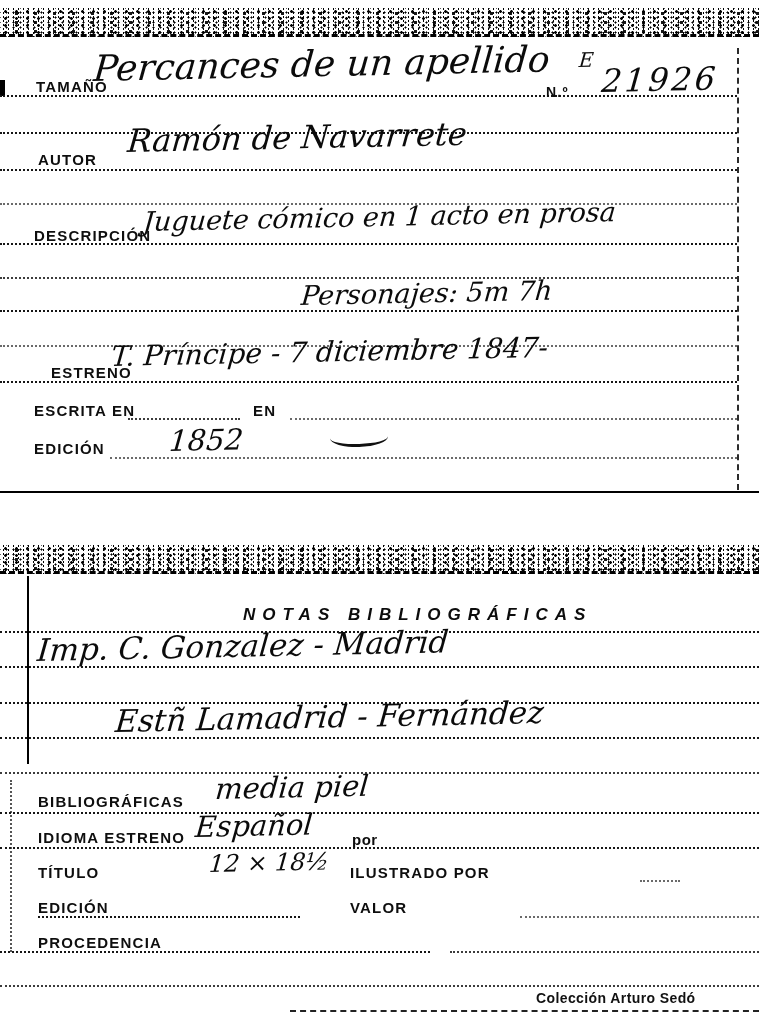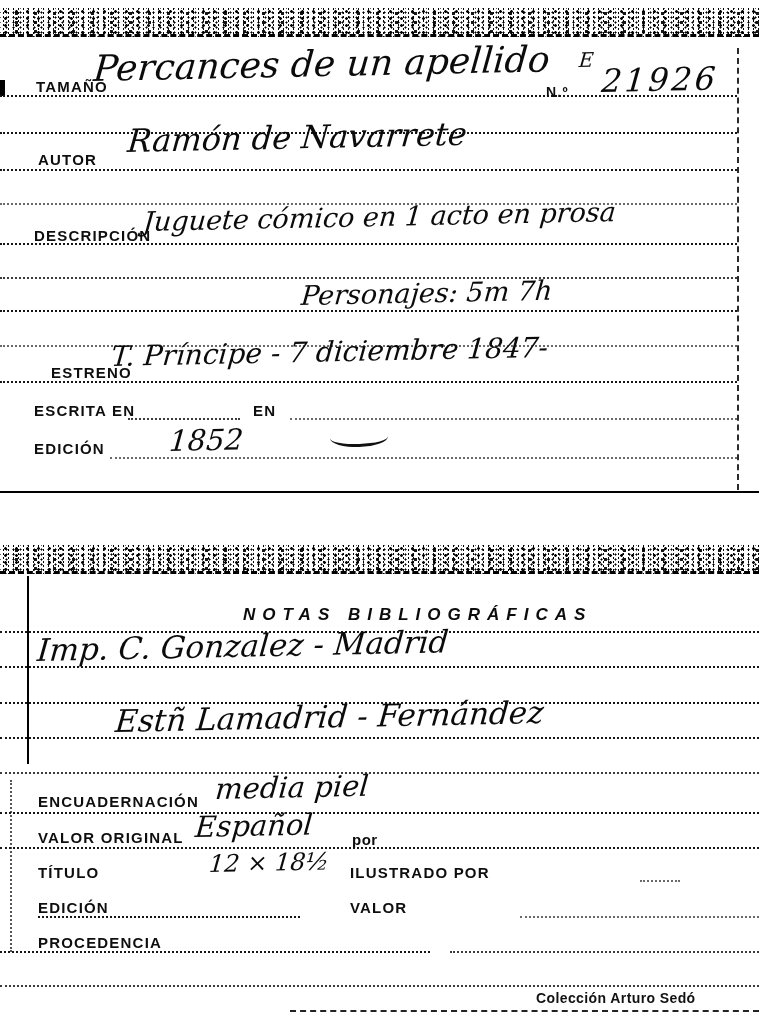--- a/index.html
+++ b/index.html
@@ -114,25 +114,25 @@
     <span class="header-sp" style="left:243px;top:605px;font-style:italic;">NOTAS BIBLIOGRÁFICAS</span>
     <div class="dot" style="left:0;top:631px;width:759px;"></div>
 
     <span class="hand" style="left:36px;top:632px;font-size:31px;">Imp. C. Gonzalez - Madrid</span>
     <div class="dot" style="left:0;top:666px;width:759px;"></div>
     <div class="dot" style="left:0;top:702px;width:759px;"></div>
     <span class="hand" style="left:114px;top:703px;font-size:31px;">Estñ Lamadrid - Fernández</span>
     <div class="dot" style="left:0;top:737px;width:759px;"></div>
     <div class="dot sparse" style="left:0;top:772px;width:759px;"></div>
 
-    <span class="lbl" style="left:38px;top:793px;">ENCUADERNACIÓN</span>
+    <span class="lbl" style="left:38px;top:793px;">BIBLIOGRÁFICAS</span>
     <span class="hand" style="left:214px;top:772px;font-size:29px;">media piel</span>
     <div class="dot" style="left:0;top:812px;width:759px;"></div>
 
-    <span class="lbl" style="left:38px;top:829px;">VALOR ORIGINAL</span>
+    <span class="lbl" style="left:38px;top:829px;">IDIOMA ESTRENO</span>
     <span class="hand" style="left:194px;top:810px;font-size:29px;">Español</span>
     <span class="lbl" style="left:352px;top:831px;font-weight:600;text-transform:none;letter-spacing:.5px;">por</span>
     <div class="dot" style="left:0;top:847px;width:759px;"></div>
 
     <span class="lbl" style="left:38px;top:864px;">TÍTULO</span>
     <span class="hand" style="left:208px;top:850px;font-size:24px;">12 × 18½</span>
     <span class="lbl" style="left:350px;top:864px;">ILUSTRADO POR</span>
     <div class="dot faint" style="left:640px;top:880px;width:40px;"></div>
 
     <span class="lbl" style="left:38px;top:899px;">EDICIÓN</span>

